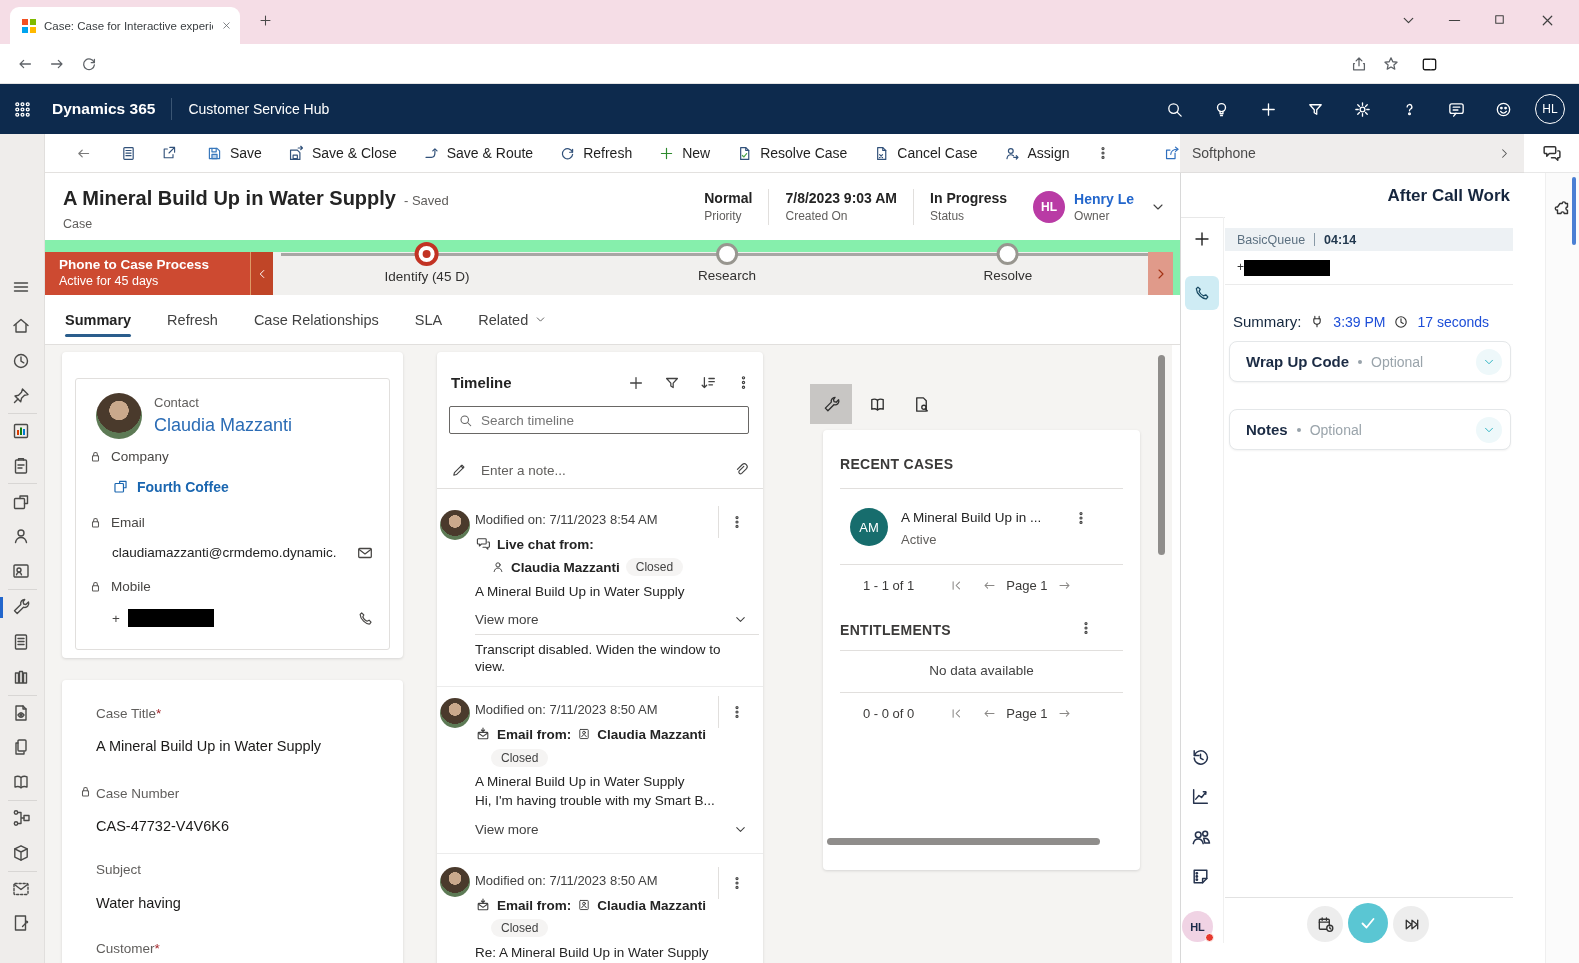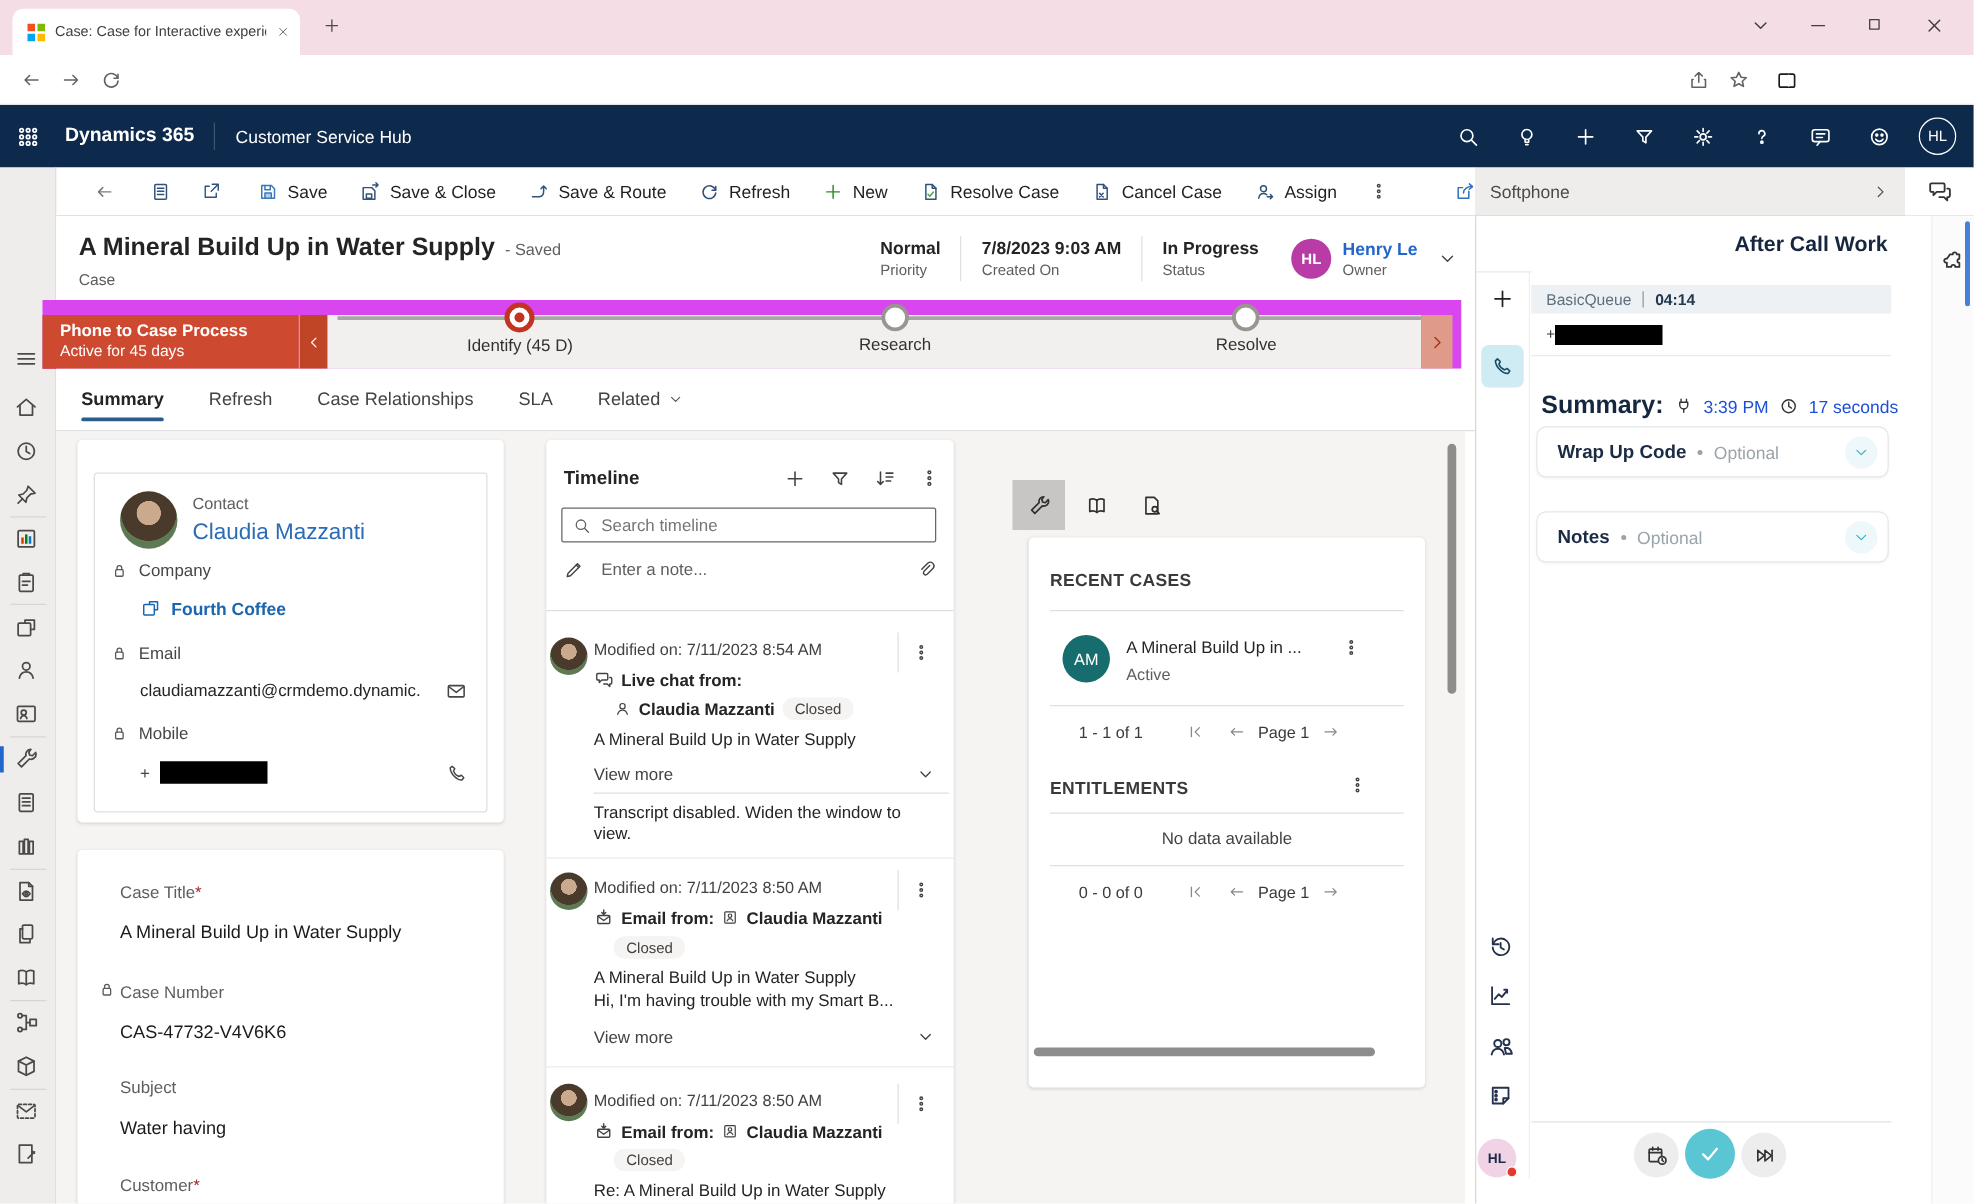--- a/index.html
+++ b/index.html
@@ -60,21 +60,21 @@
   #rec-fields{position:absolute;right:8px;top:0;height:67px;display:flex;align-items:center}
   .rf{padding:0 16px;text-align:left}
   .rf .v{font-size:14px;font-weight:600;color:#242424;white-space:nowrap}
   .rf .l{font-size:12px;color:#605e5c;margin-top:3px}
   .rf-sep{width:1px;height:36px;background:#e1dfdd}
   .owner-wrap{display:flex;align-items:center;gap:9px;padding:0 10px}
   .owner-av{width:32px;height:32px;border-radius:50%;background:#b93ba5;color:#fff;font-size:12px;font-weight:bold;display:flex;align-items:center;justify-content:center}
   .owner-name{font-size:14px;font-weight:600;color:#2266cc;white-space:nowrap}
 
   
-  #bpf{position:absolute;left:34px;top:240px;width:1135px;height:55px;background:#d946ef}
+  #bpf{position:absolute;left:45px;top:240px;width:1135px;height:55px;background:#86efac}
   #bpf-red{position:absolute;left:0;top:12px;width:205px;height:43px;background:#cd4a31;color:#fff;padding:5px 0 0 14px}
   #bpf-red .p{font-size:13.5px;font-weight:bold}
   #bpf-red .a{font-size:12.5px;margin-top:2px}
   #bpf-chev{position:absolute;left:205px;top:12px;width:23px;height:43px;background:#c04527;border-left:1px solid #d96;display:flex;align-items:center;justify-content:center;color:#fff}
   #bpf-band{position:absolute;left:228px;top:12px;width:875px;height:43px;background:#f1f0ee}
   .bpf-track{position:absolute;left:236px;top:13px;width:867px;height:3px;background:#a8a6a4}
   .stage{position:absolute;top:2px;text-align:center;transform:translateX(-50%)}
   .donut{margin:0 auto;border-radius:50%;background:#fff;display:flex;align-items:center;justify-content:center}
   .donut.active{width:24px;height:24px;border:4px solid #c23323}
   .donut.active i{width:8px;height:8px;border-radius:50%;background:#c23323}
@@ -107,21 +107,21 @@
   .ff-label{position:absolute;left:34px;font-size:13.5px;color:#605e5c}
   .ff-label .req{color:#a4262c}
   .ff-val{position:absolute;left:34px;font-size:14.5px;color:#1b1a19}
   .ff-lock{position:absolute;left:16px;color:#5b5957}
   
   #tl-card{left:392px;top:7px;width:326px;height:640px}
   #tl-title{position:absolute;left:14px;top:22px;font-size:15px;font-weight:bold;color:#242424}
   .tl-hic{position:absolute;top:22px;color:#424242}
   #tl-search{position:absolute;left:12px;top:54px;width:300px;height:28px;border:1px solid #696765;border-radius:2px;display:flex;align-items:center;gap:8px;padding:0 8px;color:#616161}
   #tl-search input{border:none;outline:none;background:transparent;font-size:13.5px;font-family:inherit;color:#242424;width:100%}
-  #tl-note{position:absolute;left:4px;top:96px;width:318px;height:30px;display:flex;align-items:flex-start;gap:14px;padding:0 10px;color:#605e5c;font-size:13.5px}
+  #tl-note{position:absolute;left:4px;top:96px;width:318px;height:30px;display:flex;align-items:flex-end;gap:14px;padding:0 10px;color:#605e5c;font-size:13.5px}
   #tl-note .ph{flex:1}
   .tl-div{position:absolute;left:0;width:326px;height:1px;background:#e1dfdd}
   .entry{position:absolute;left:0;width:326px}
   .e-av{position:absolute;left:3px;width:30px;height:30px;border-radius:50%;background:radial-gradient(circle at 50% 38%,#caa98c 0 26%,#4a3a2c 27% 60%,#5d7a55 61%)}
   .e-mod{position:absolute;left:38px;font-size:13px;color:#424242;white-space:nowrap}
   .e-dots{position:absolute;left:292px;color:#424242}
   .e-vsep{position:absolute;left:281px;width:1px;height:32px;background:#e1dfdd}
   .e-kind{position:absolute;left:38px;display:flex;align-items:center;gap:6px;font-size:13.5px;font-weight:bold;color:#242424;white-space:nowrap}
   .e-kind .ki{color:#424242}
   .badge{display:inline-block;background:#f5f4f3;border-radius:10px;padding:2px 10px;font-size:12px;font-weight:normal;color:#424242}
@@ -158,21 +158,21 @@
   #sp-plus{position:absolute;left:11px;top:56px;color:#222}
   #sp-phone-btn{position:absolute;left:4px;top:103px;width:34px;height:34px;background:#cfecf4;border-radius:6px;display:flex;align-items:center;justify-content:center;color:#174a63}
   #queue-bar{position:absolute;left:44px;top:55px;width:288px;height:23px;background:#edf1f4;display:flex;align-items:center;font-size:12.5px}
   #queue-bar .q{color:#5c7080;margin-left:12px}
   #queue-bar .qs{width:1px;height:13px;background:#8899a6;margin:0 9px}
   #queue-bar .t{color:#22384e;font-weight:600}
   #num-box{position:absolute;left:44px;top:78px;width:288px;height:34px;background:#fff;border-bottom:1px solid #ebebeb}
   #num-box .pfx{position:absolute;left:12px;top:9px;font-size:12px;color:#333}
   #num-box .redact{position:absolute;left:19px;top:9px;width:86px;height:16px;background:#000}
   #sum-row{position:absolute;left:52px;top:140px;display:flex;align-items:center;gap:8px}
-  #sum-row .sl{font-size:20px;font-weight:bold;color:#14273e}
+  #sum-row .sl{font-size:15px;font-weight:normal;color:#14273e}
   #sum-row .sv{font-size:14px;color:#1d4ed8}
   #sum-row .si{color:#333}
   .acw-card{position:absolute;left:48px;width:282px;height:41px;background:#fff;border:1px solid #e4e7e9;border-radius:8px;box-shadow:0 1px 2px rgba(0,0,0,.05);display:flex;align-items:center;padding:0 8px 0 16px}
   .acw-card .al{font-size:15px;font-weight:bold;color:#1b2b44}
   .acw-card .dot{width:4px;height:4px;border-radius:50%;background:#98a2aa;margin:0 9px}
   .acw-card .ah{font-size:14px;color:#9aa4ab}
   .acw-card .chv{margin-left:auto;width:26px;height:26px;border-radius:50%;background:#eef8fa;display:flex;align-items:center;justify-content:center;color:#2fb3c2}
   .sp-rail-ic{position:absolute;left:9px;color:#25324d}
   #sp-agent{position:absolute;left:1px;top:738px;width:31px;height:31px;border-radius:50%;background:#f0d3e4;color:#1b2b4a;font-size:11px;font-weight:bold;display:flex;align-items:center;justify-content:center}
   #sp-agent i{position:absolute;right:-1px;bottom:0;width:9px;height:9px;border-radius:50%;background:#e6392e;border:1.5px solid #fff}

